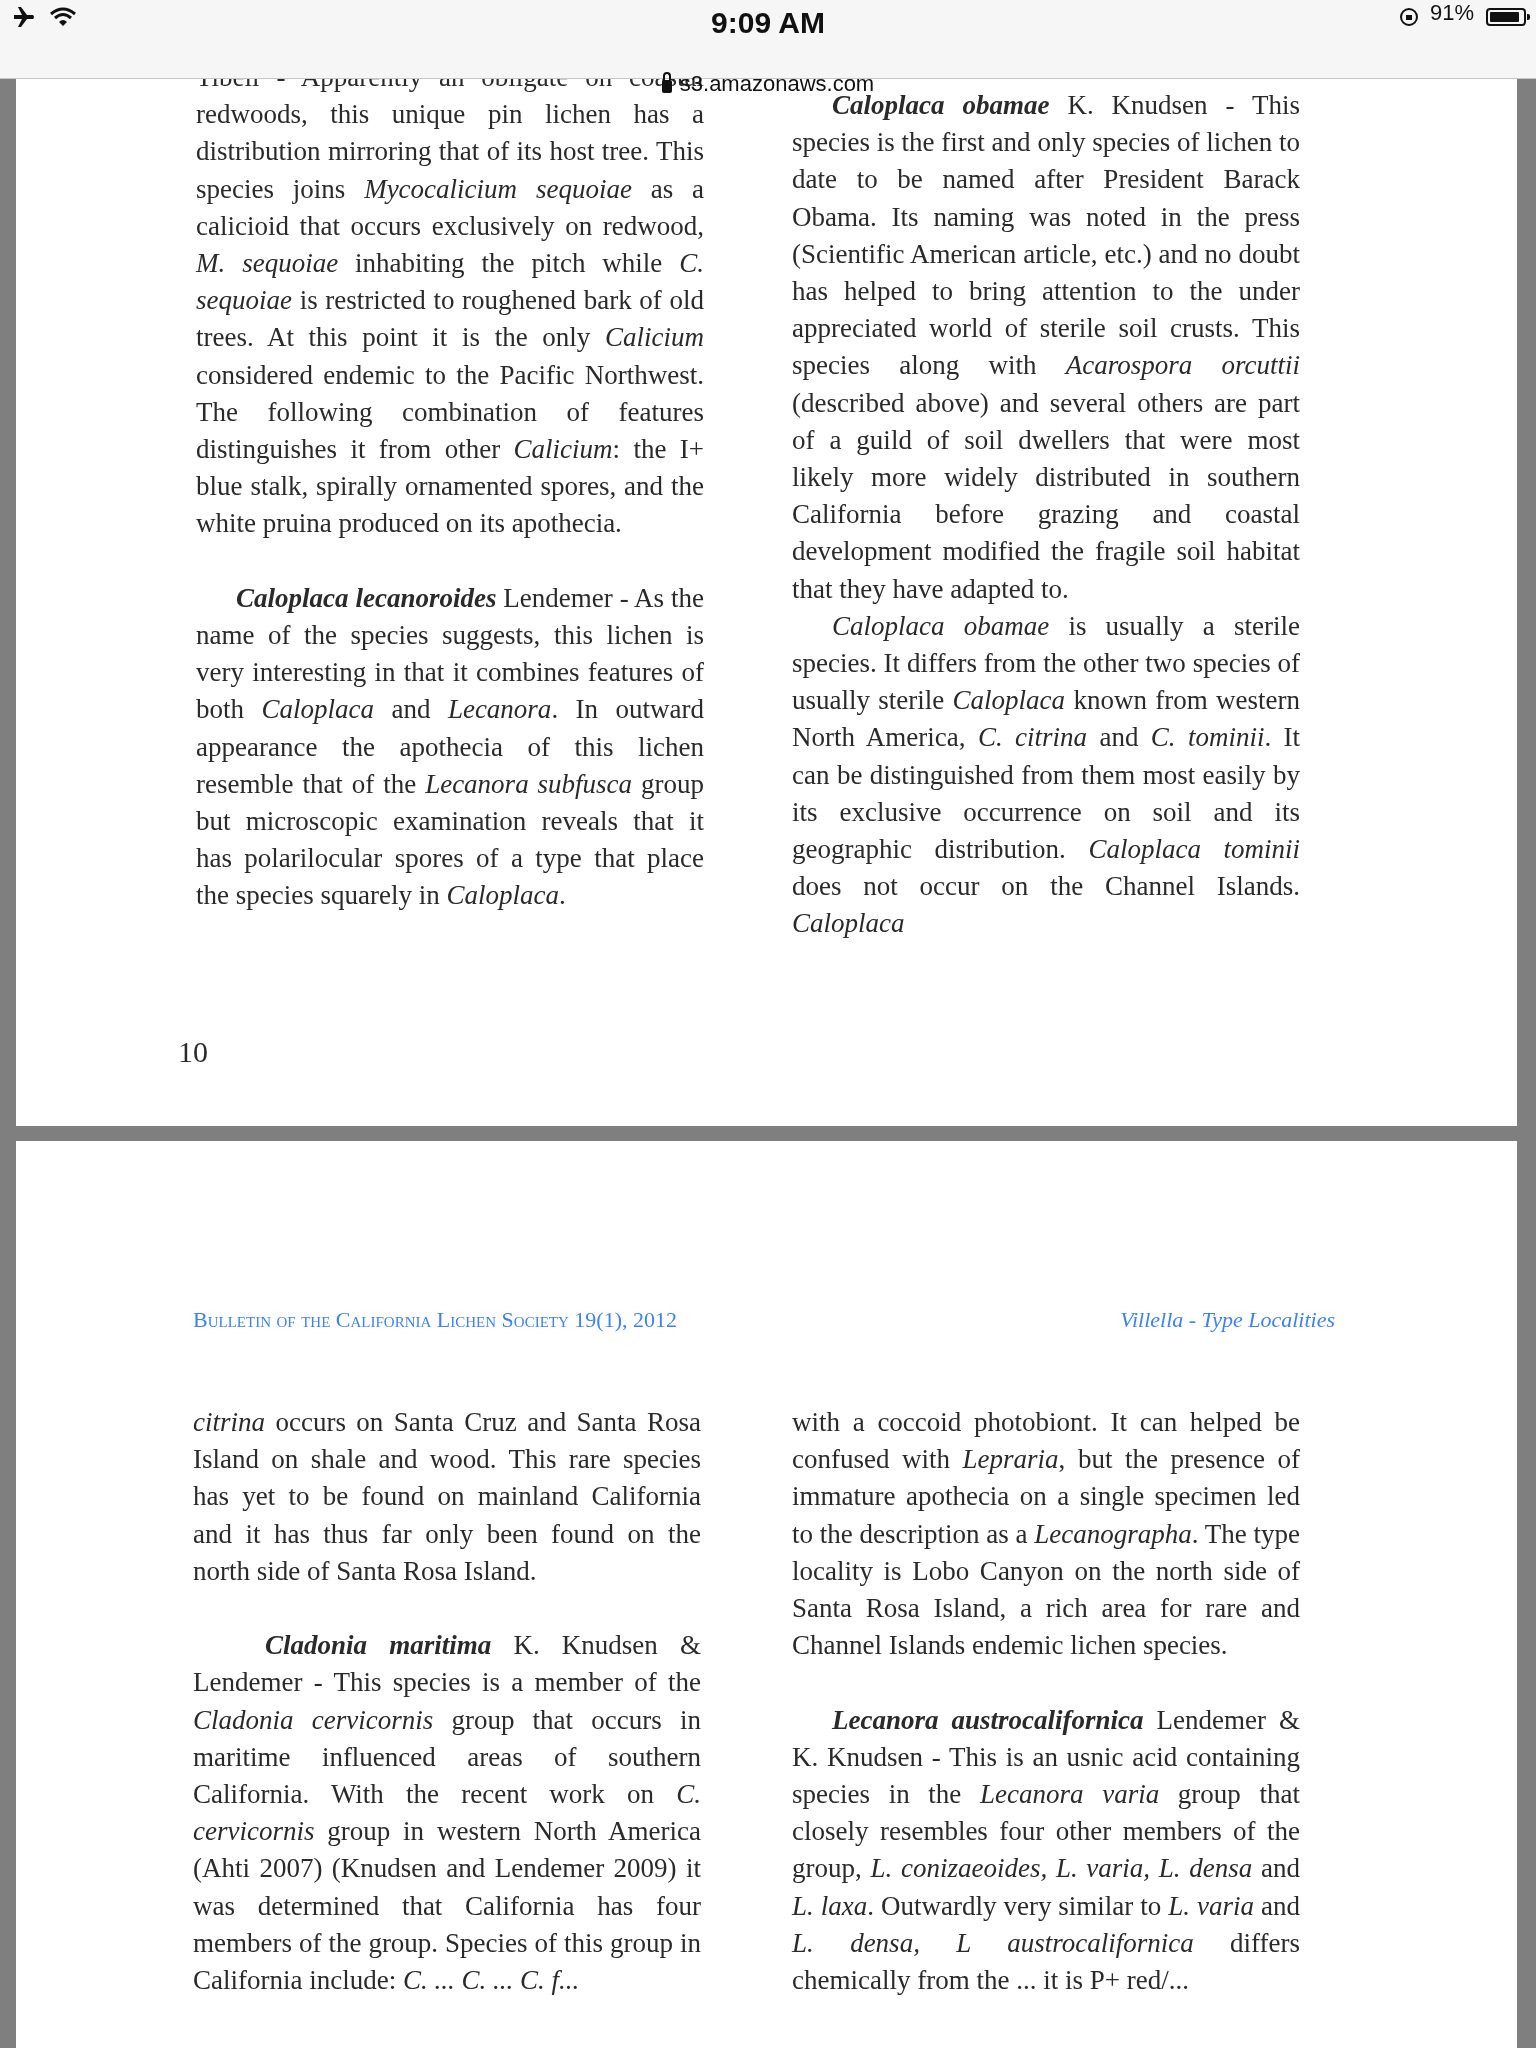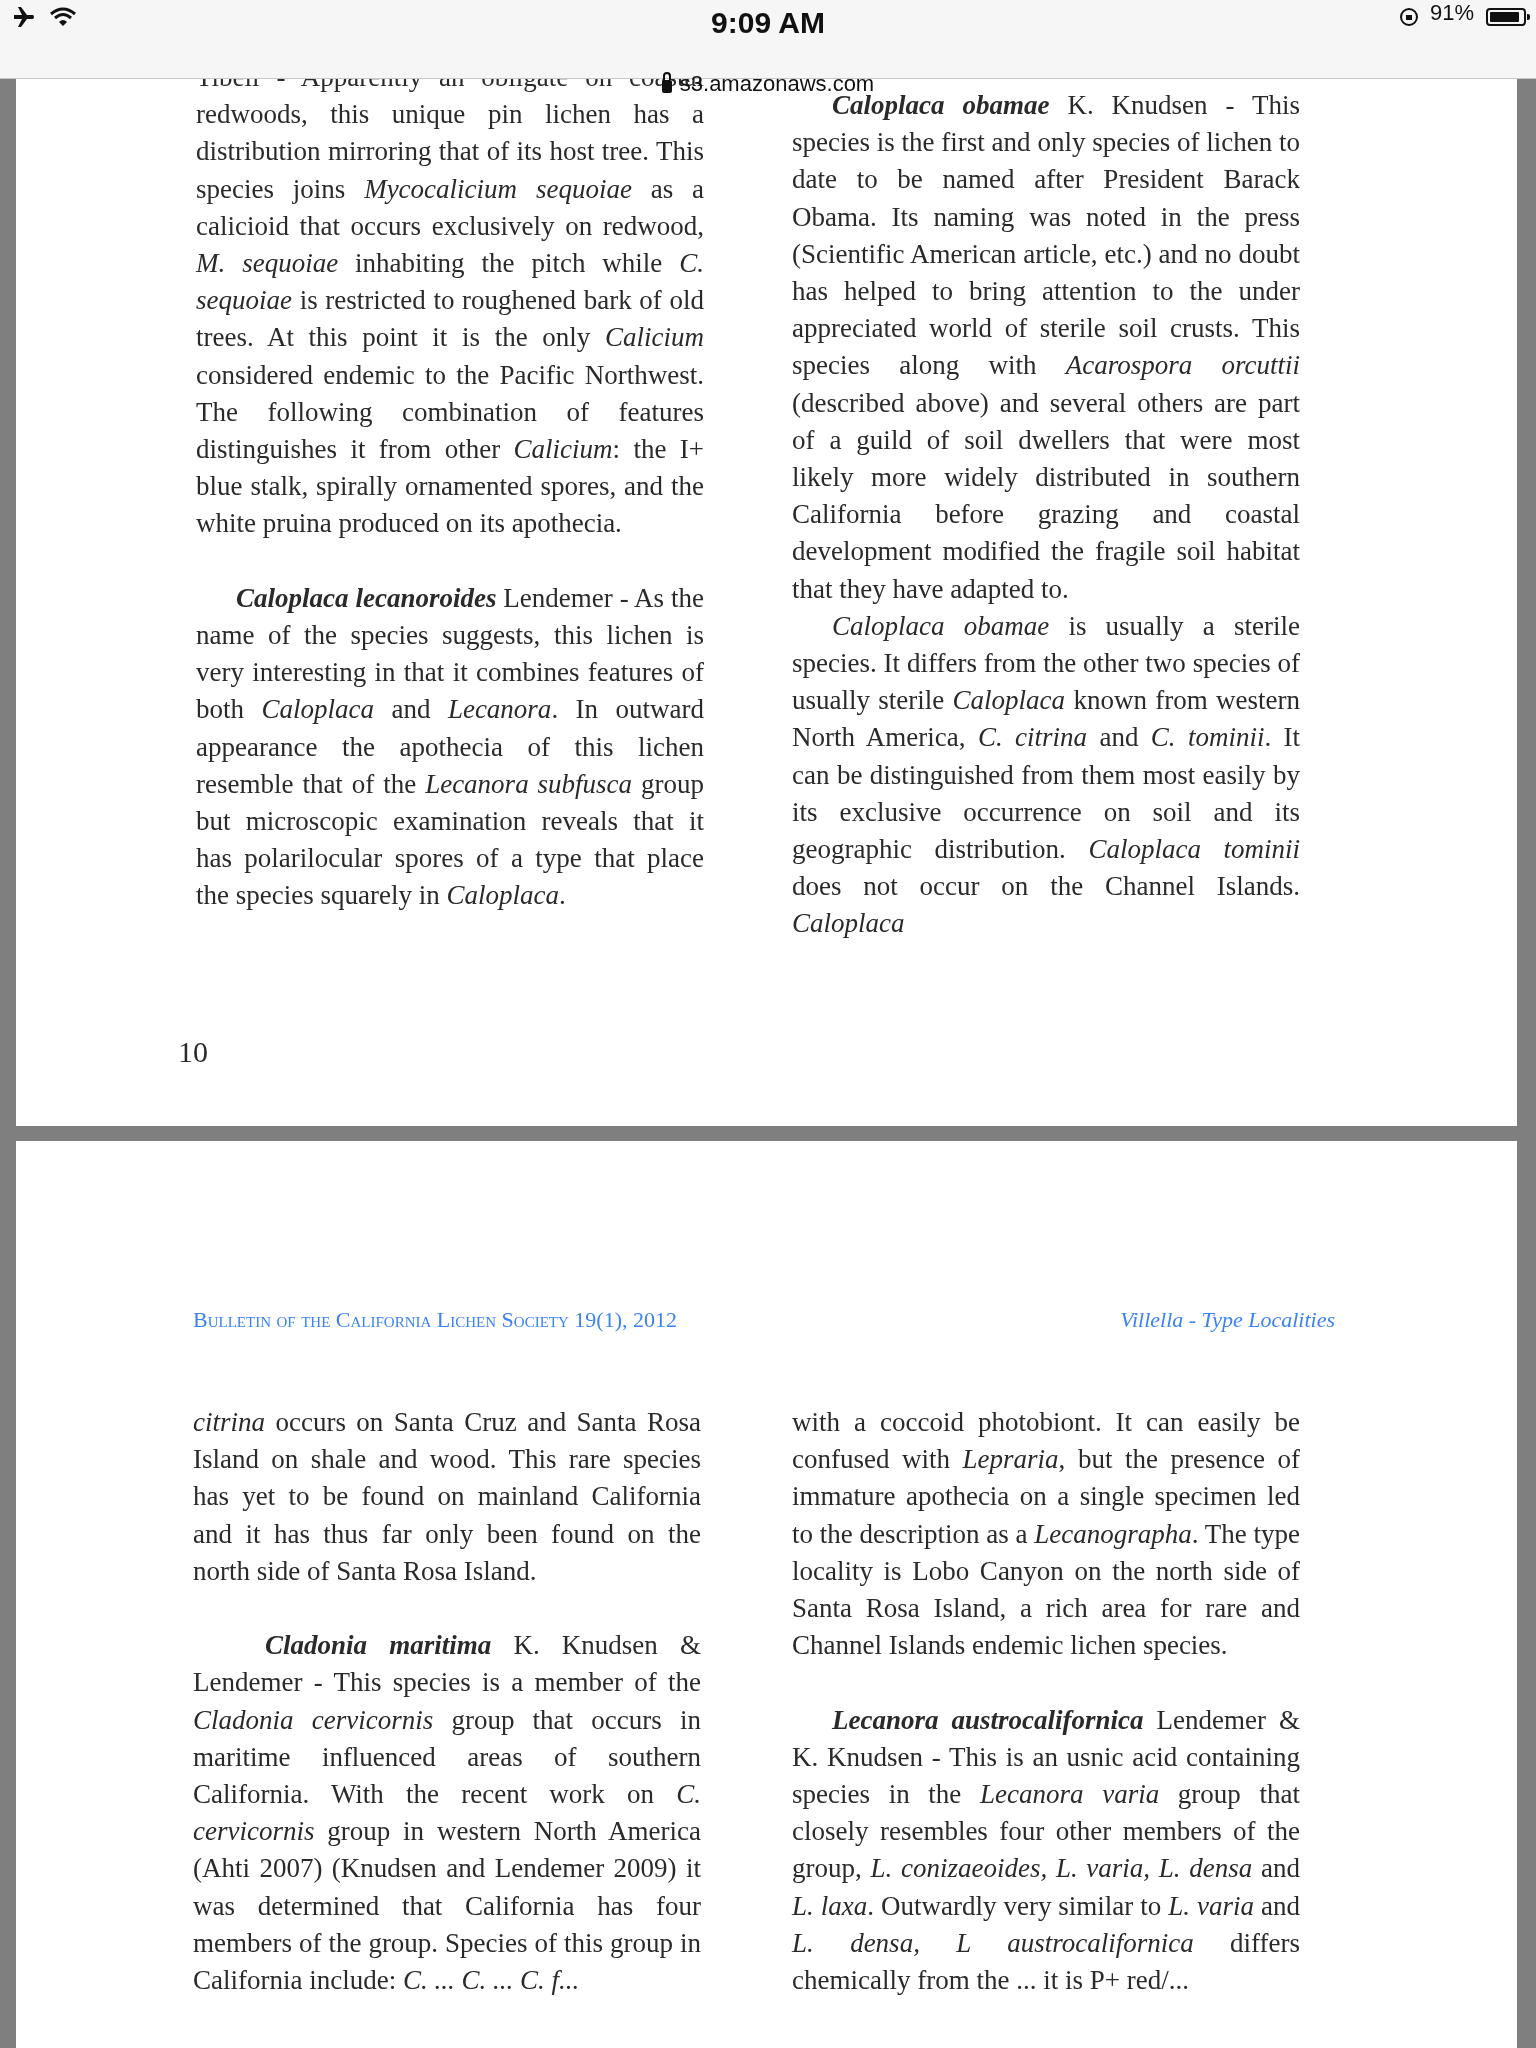--- a/index.html
+++ b/index.html
@@ -96,16 +96,16 @@
 <div class="page page2">
   <div class="running-head rh-left">Bulletin of the California Lichen Society 19(1), 2012</div>
   <div class="running-head rh-right">Villella - Type Localities</div>
 
   <div class="col p2-left">
     <p><i>citrina</i><span> occurs on Santa Cruz and Santa Rosa Island on shale and wood. This rare species has yet to be found on mainland California and it has thus far only been found on the north side of Santa Rosa Island.</span></p>
     <p class="gap indent2"><span class="sp">Cladonia maritima</span><span> K. Knudsen &amp; Lendemer - This species is a member of the </span><i>Cladonia cervicornis</i><span> group that occurs in maritime influenced areas of southern California. With the recent work on </span><i>C. cervicornis</i><span> group in western North America (Ahti 2007) (Knudsen and Lendemer 2009) it was determined that California has four members of the group. Species of this group in California include: </span><i>C. ... C. ... C. f...</i></p>
   </div>
 
   <div class="col p2-right">
-    <p><span>with a coccoid photobiont. It can easily be confused with </span><i>Lepraria</i><span>, but the presence of immature apothecia on a single specimen led to the description as a </span><i>Lecanographa</i><span>. The type locality is Lobo Canyon on the north side of Santa Rosa Island, a rich area for rare and Channel Islands endemic lichen species.</span></p>
+    <p><span>with a coccoid photobiont. It can helped be confused with </span><i>Lepraria</i><span>, but the presence of immature apothecia on a single specimen led to the description as a </span><i>Lecanographa</i><span>. The type locality is Lobo Canyon on the north side of Santa Rosa Island, a rich area for rare and Channel Islands endemic lichen species.</span></p>
     <p class="gap indent"><span class="sp">Lecanora austrocalifornica</span><span> Lendemer &amp; K. Knudsen - This is an usnic acid containing species in the </span><i>Lecanora varia</i><span> group that closely resembles four other members of the group, </span><i>L. conizaeoides, L. varia, L. densa</i><span> and </span><i>L. laxa</i><span>. Outwardly very similar to </span><i>L. varia</i><span> and </span><i>L. densa,  L austrocalifornica</i><span> differs chemically from the ... it is P+ red/...</span></p>
   </div>
 </div>
 
 </body></html>

